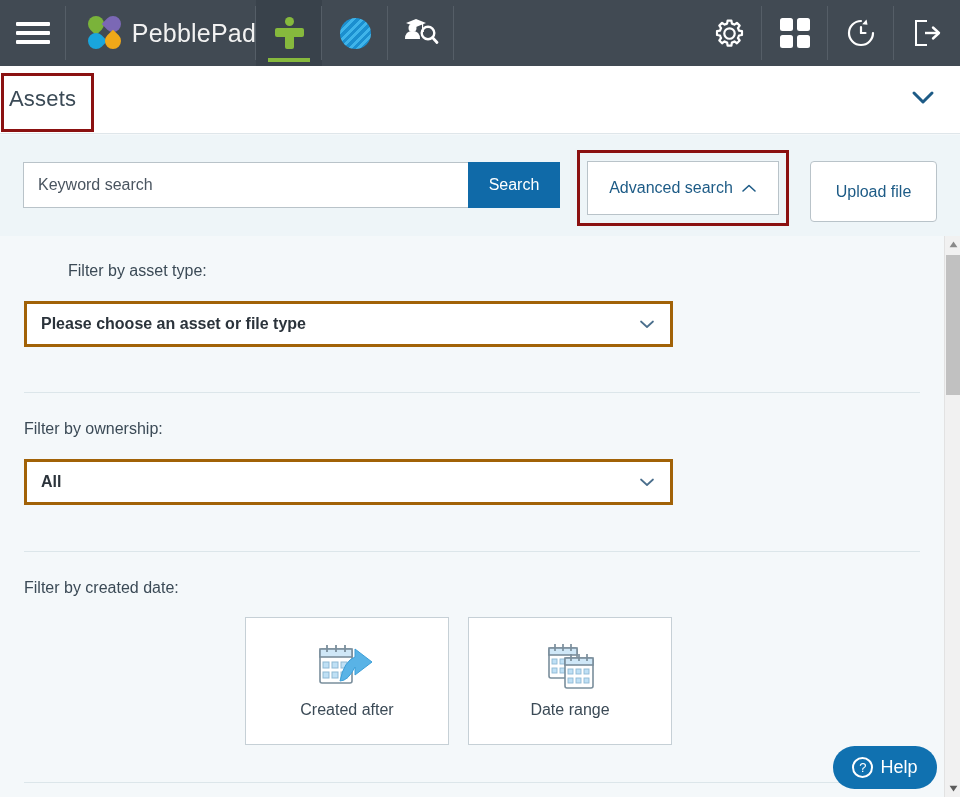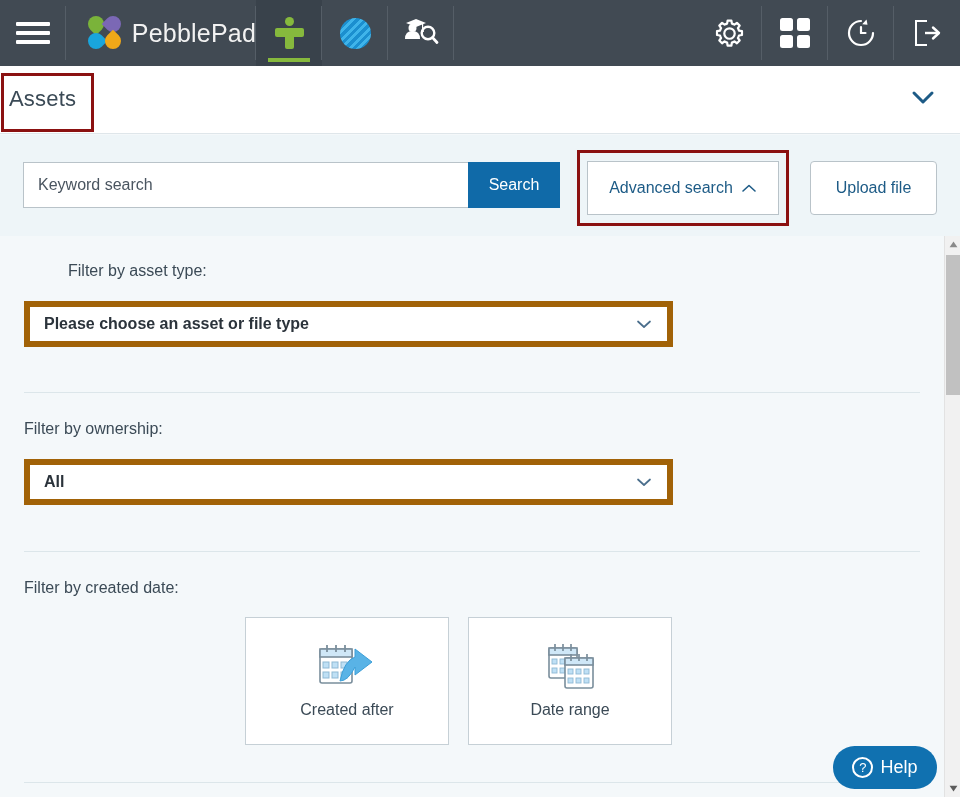--- a/index.html
+++ b/index.html
@@ -94,34 +94,34 @@
     position:absolute; left:577px; top:150px; width:212px; height:76px;
     border:3px solid #8b1111;
   }
   .adv-btn{
     position:absolute; left:587px; top:161px; width:192px; height:54px;
     background:#fff; border:1px solid #b9c3c9; border-radius:0; cursor:pointer;
     color:#1d5b86; font-size:16px; font-family:"Liberation Sans",sans-serif;
     display:flex; align-items:center; justify-content:center; gap:8px;
   }
   .upload-btn{
-    position:absolute; left:810px; top:161px; width:127px; height:54px;
+    position:absolute; left:810px; top:161px; width:127px; height:61px;
     background:#fff; border:1px solid #b9c3c9; border-radius:4px; cursor:pointer;
     color:#1d5b86; font-size:16px; font-family:"Liberation Sans",sans-serif;
     display:flex; align-items:center; justify-content:center;
   }
 
   
   .panel{
     position:absolute; top:236px; left:0; width:944px; height:561px;
     background:#f4f8fa; overflow:hidden;
   }
   .fieldlabel{ position:absolute; font-size:16px; color:#3b4a56; }
   .selectbox{
-    position:absolute; height:46px; background:#fff; border:6px solid #a16207;
+    position:absolute; height:46px; background:#fff; border:3px solid #a16207;
     display:flex; align-items:center; padding:0 14px; cursor:pointer;
   }
   .selectbox .val{ font-size:16px; font-weight:bold; color:#2b333b; flex:1; }
   .divider{
     position:absolute; left:24px; width:896px; height:1px; background:#dce6ea;
   }
 
   .card{
     position:absolute; width:204px; height:128px; background:#fff;
     border:1px solid #c6d0d6; cursor:pointer;

